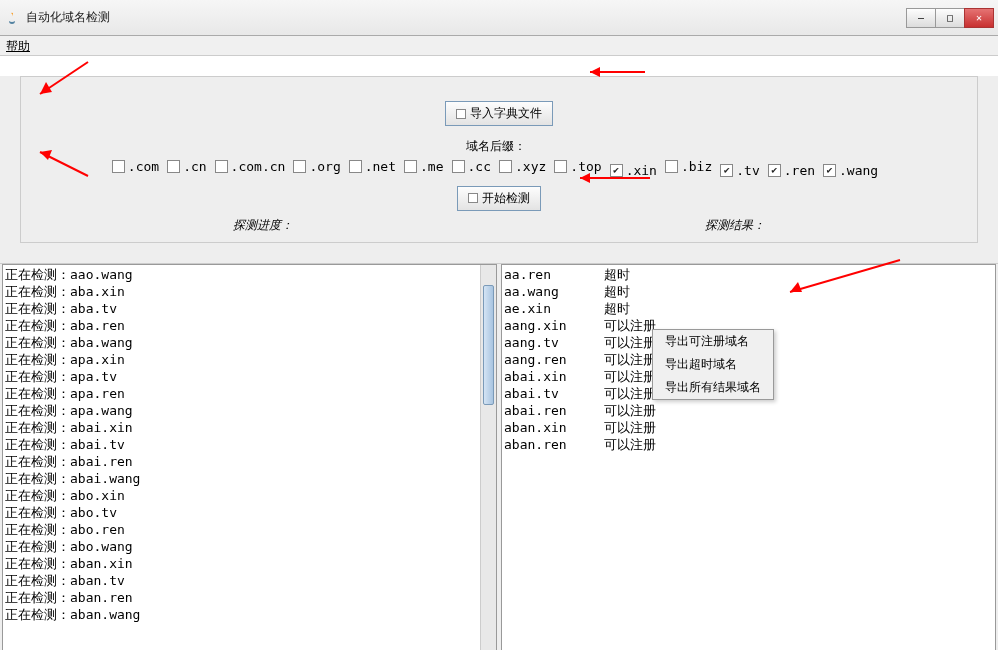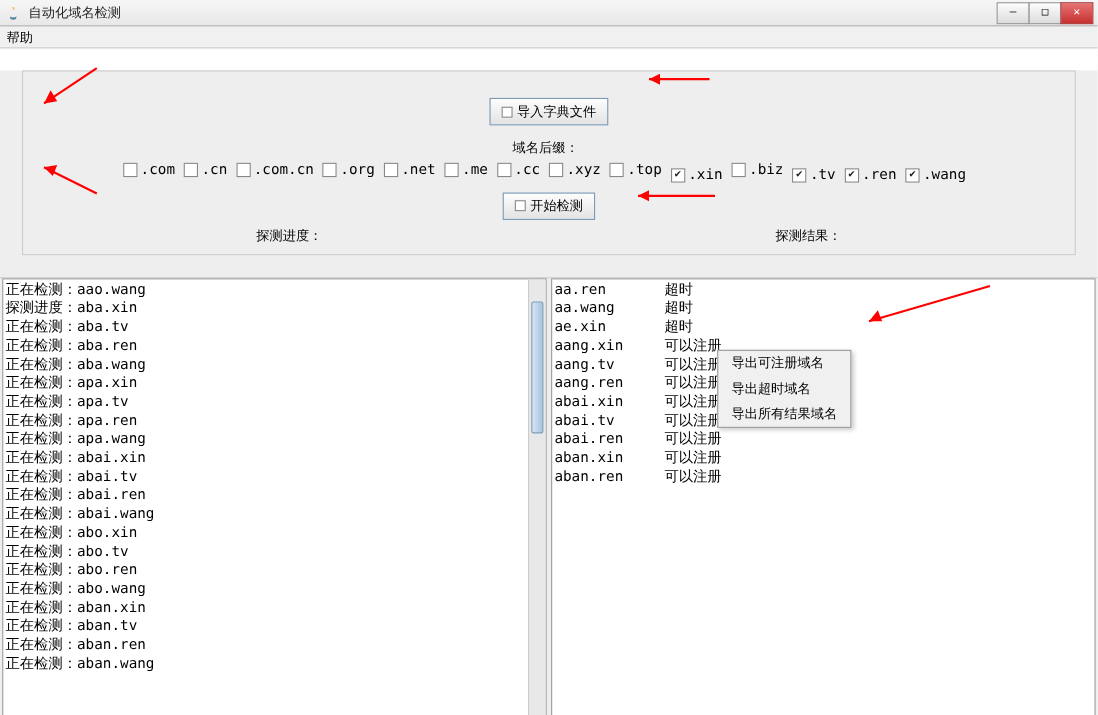--- a/index.html
+++ b/index.html
@@ -6,21 +6,21 @@
     body {
       font-family: "SimSun", "宋体", monospace;
       font-size: 12px;
       background: #fff;
       width: 998px;
       height: 650px;
       overflow: hidden;
       position: relative;
     }
     .titlebar {
-      height: 24px;
+      height: 36px;
       background: linear-gradient(to bottom, #f6f6f6, #e8e8e8);
       border-bottom: 1px solid #aaa;
       display: flex;
       align-items: center;
       padding: 0 4px;
       position: relative;
     }
     .app-icon {
       width: 16px; height: 16px;
       margin-right: 6px;
@@ -45,20 +45,21 @@
       background: linear-gradient(to bottom, #e57373, #c83030);
       color: #fff;
       border-color: #a33;
     }
     .menubar {
       height: 20px;
       background: #f0f0f0;
       border-bottom: 1px solid #ccc;
       padding: 2px 6px;
       font-size: 12px;
+      text-decoration: underline;
     }
     .content {
       position: relative;
       padding: 0;
       background: #eeeeee;
     }
     .top-panel {
       background: #eeeeee;
       border: 1px solid #ccc;
       margin: 20px;
@@ -120,20 +121,21 @@
       height: 20px;
       border: 1px solid #888;
       background: #fff;
       padding: 0 4px;
       font-size: 12px;
     }
     .start-row { text-align: center; margin: 4px 0; position: relative; }
     .headers {
       display: flex;
       margin-top: 4px;
+      font-style: italic;
     }
     .headers > div {
       flex: 1;
       text-align: center;
       font-size: 12px;
       padding: 2px 0;
     }
     .panels {
       display: flex;
       border-top: 1px solid #ccc;
@@ -288,21 +290,21 @@
     <div class="headers">
       <div>探测进度：</div>
       <div>探测结果：</div>
     </div>
   </div>
 
   <div class="panels">
     <div class="panel">
       <div class="panel-inner" id="progress-list">
           <div class="progress-line">正在检测：aao.wang</div>
-          <div class="progress-line">探测进度：aba.xin</div>
+          <div class="progress-line">正在检测：aba.xin</div>
           <div class="progress-line">正在检测：aba.tv</div>
           <div class="progress-line">正在检测：aba.ren</div>
           <div class="progress-line">正在检测：aba.wang</div>
           <div class="progress-line">正在检测：apa.xin</div>
           <div class="progress-line">正在检测：apa.tv</div>
           <div class="progress-line">正在检测：apa.ren</div>
           <div class="progress-line">正在检测：apa.wang</div>
           <div class="progress-line">正在检测：abai.xin</div>
           <div class="progress-line">正在检测：abai.tv</div>
           <div class="progress-line">正在检测：abai.ren</div>

